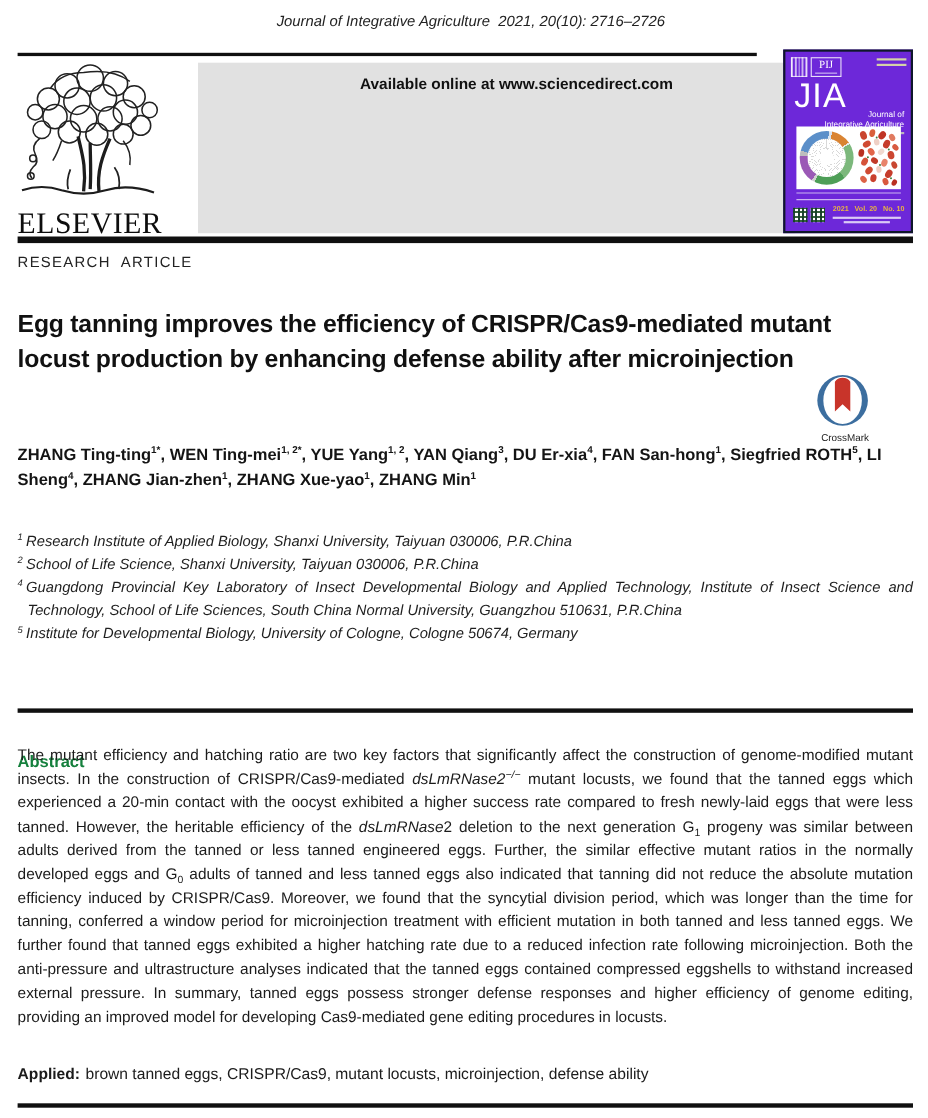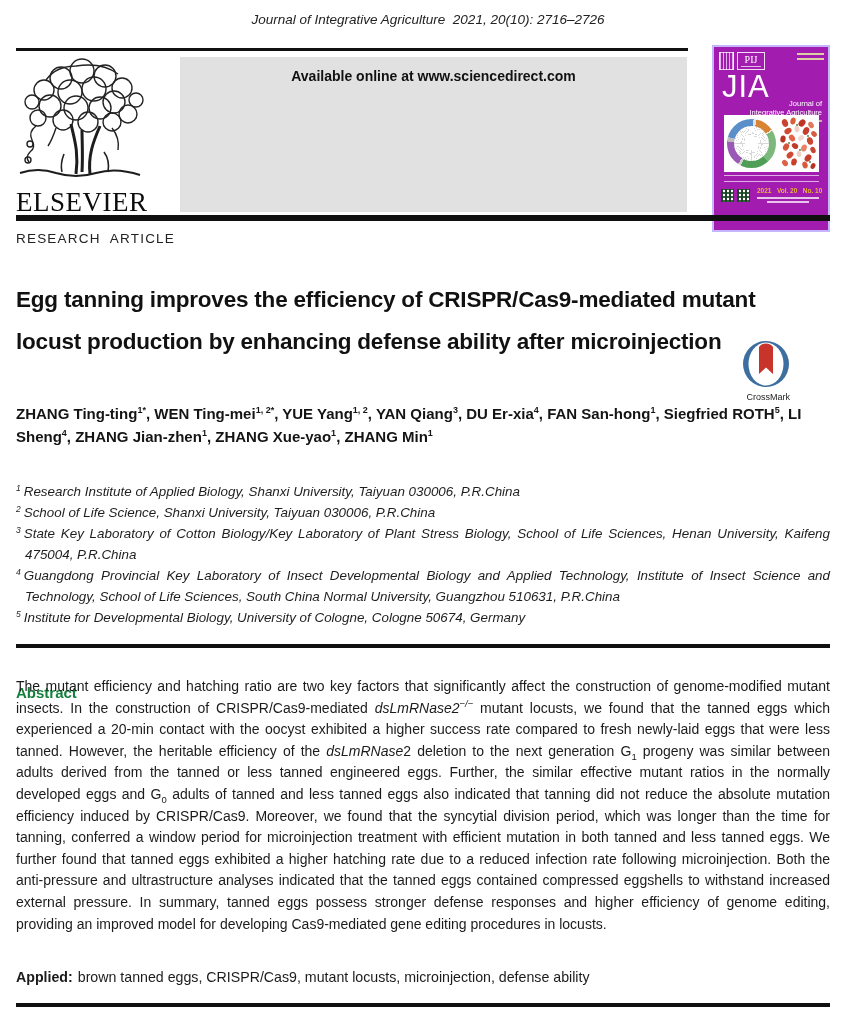--- a/index.html
+++ b/index.html
@@ -9,26 +9,26 @@
   .it{font-style:italic;}
 
   .journal-line{position:absolute;top:12px;left:12px;right:0;text-align:center;font-style:italic;font-size:13.5px;white-space:pre;color:#222;}
 
   .top-rule{position:absolute;left:16px;top:48px;width:672px;height:3px;background:#101010;}
   .header-bottom-rule{position:absolute;left:16px;top:215px;width:814px;height:6px;background:#101010;}
 
   .elsevier-block{position:absolute;left:16px;top:56px;width:142px;height:156px;}
   .elsevier-word{font-family:"Liberation Serif",serif;font-size:27px;letter-spacing:.5px;color:#0d0d0d;margin-top:1px;}
 
-  .sd-box{position:absolute;left:180px;top:57px;width:507px;height:155px;background:#e1e1e1;}
+  .sd-box{position:absolute;left:180px;top:57px;width:507px;height:155px;background:#e1e1e1;padding-left:36px;}
   .available{margin-top:11px;text-align:center;font-weight:bold;font-size:14px;color:#111;}
   .sciencedirect{margin-top:31px;text-align:center;font-weight:bold;font-size:29px;letter-spacing:.3px;color:#1a1a1a;}
 
   
-  .cover{position:absolute;left:712px;top:45px;width:118px;height:187px;background:#a21caf;border:2px solid #c4b5fd;box-sizing:border-box;}
+  .cover{position:absolute;left:712px;top:45px;width:118px;height:167px;background:#6d28d9;border:2px solid #0f172a;box-sizing:border-box;}
   .seal{position:absolute;left:5px;top:5px;width:13px;height:16px;border:1px solid rgba(255,255,255,.75);background:repeating-linear-gradient(90deg,rgba(255,255,255,.65) 0 1px,transparent 1px 3px);}
   .pij{position:absolute;left:23px;top:5px;width:26px;height:16px;border:1px solid rgba(255,255,255,.85);color:#fff;font-family:"Liberation Serif",serif;font-size:10px;text-align:center;line-height:13px;}
   .pij-line{height:1px;background:rgba(255,255,255,.7);margin:0 3px;}
   .issn-bars{position:absolute;right:4px;top:6px;width:27px;}
   .issn-bars div{height:2px;background:rgba(230,240,160,.85);margin-bottom:3px;}
   .jia{position:absolute;left:8px;top:22px;color:#fff;font-size:31px;font-weight:400;letter-spacing:1px;}
   .jname{position:absolute;right:6px;top:52px;text-align:right;color:#fff;font-size:7.5px;line-height:9px;}
   .jname-sub{position:absolute;right:6px;top:73px;width:68px;height:2px;background:rgba(220,240,180,.7);}
   .panel{position:absolute;left:10px;top:68px;width:95px;height:57px;background:#fff;}
   .donut{position:absolute;left:3px;top:4px;width:49px;height:49px;border-radius:50%;
@@ -40,21 +40,21 @@
   .qr{position:absolute;width:13px;height:13px;top:142px;background:
       repeating-linear-gradient(0deg,rgba(20,70,30,.85) 0 2px,transparent 2px 4px),
       repeating-linear-gradient(90deg,rgba(20,70,30,.85) 0 2px,#fff 2px 4px);}
   .qr1{left:7px;} .qr2{left:23px;}
   .issue{position:absolute;left:43px;top:140px;color:#e9b440;font-size:6.5px;font-weight:bold;white-space:pre;}
   .url-bar1{position:absolute;left:43px;top:150px;width:62px;height:2px;background:rgba(255,255,255,.75);}
   .url-bar2{position:absolute;left:53px;top:154px;width:42px;height:2px;background:rgba(255,255,255,.75);}
 
   .research-article{position:absolute;left:16px;top:231px;font-size:13.5px;letter-spacing:1.2px;word-spacing:5px;color:#222;}
 
-  .title{position:absolute;left:16px;top:279px;width:780px;font-size:22.5px;font-weight:bold;line-height:42px;letter-spacing:-.2px;color:#111;}
+  .title{position:absolute;left:16px;top:279px;width:780px;font-size:22.5px;font-weight:bold;line-height:32px;letter-spacing:-.2px;color:#111;}
 
   .crossmark{position:absolute;left:736px;top:340px;width:54px;text-align:right;cursor:pointer;}
   .crossmark-label{font-size:9px;color:#222;margin-top:0px;}
 
   .authors{position:absolute;left:16px;top:402px;width:814px;font-size:15px;font-weight:bold;line-height:23px;color:#141414;}
   .authors sup{font-size:9px;}
 
   .affils{position:absolute;left:16px;top:481px;width:814px;font-size:13.4px;font-style:italic;line-height:21px;color:#1e1e1e;}
   .affil{text-align:justify;padding-left:9px;text-indent:-9px;}
   .affil sup{font-size:8.5px;font-style:italic;margin-right:3px;}
@@ -215,21 +215,20 @@
   
     <span><span>ZHANG Min</span><sup>1</sup><span></span></span>
   </div>
 
 <div class="affils">
 
     <div class="affil"><sup>1</sup><span>Research Institute of Applied Biology, Shanxi University, Taiyuan 030006, P.R.China</span></div>
 
     <div class="affil"><sup>2</sup><span>School of Life Science, Shanxi University, Taiyuan 030006, P.R.China</span></div>
 
-    <div class="affil"><sup>3</sup><span>State Key Laboratory of Cotton Biology/Key Laboratory of Plant Stress Biology, School of Life Sciences, Henan University, Kaifeng 475004, P.R.China</span></div>
 
     <div class="affil"><sup>4</sup><span>Guangdong Provincial Key Laboratory of Insect Developmental Biology and Applied Technology, Institute of Insect Science and Technology, School of Life Sciences, South China Normal University, Guangzhou 510631, P.R.China</span></div>
 
     <div class="affil"><sup>5</sup><span>Institute for Developmental Biology, University of Cologne, Cologne 50674, Germany</span></div>
   </div>
 
 <div class="abs-rule"></div>
 <div class="abs-heading">Abstract</div>
 <div class="abs-text"><span>The mutant efficiency and hatching ratio are two key factors that significantly affect the construction of genome-modified mutant insects. In the construction of CRISPR/Cas9-mediated </span><span class="it">dsLmRNase2</span><sup class="it">−/−</sup><span> mutant locusts, we found that the tanned eggs which experienced a 20-min contact with the oocyst exhibited a higher success rate compared to fresh newly-laid eggs that were less tanned. However, the heritable efficiency of the </span><span class="it">dsLmRNase</span><span>2 deletion to the next generation G</span><sub>1</sub><span> progeny was similar between adults derived from the tanned or less tanned engineered eggs. Further, the similar effective mutant ratios in the normally developed eggs and G</span><sub>0</sub><span> adults of tanned and less tanned eggs also indicated that tanning did not reduce the absolute mutation efficiency induced by CRISPR/Cas9. Moreover, we found that the syncytial division period, which was longer than the time for tanning, conferred a window period for microinjection treatment with efficient mutation in both tanned and less tanned eggs. We further found that tanned eggs exhibited a higher hatching rate due to a reduced infection rate following microinjection. Both the anti-pressure and ultrastructure analyses indicated that the tanned eggs contained compressed eggshells to withstand increased external pressure. In summary, tanned eggs possess stronger defense responses and higher efficiency of genome editing, providing an improved model for developing Cas9-mediated gene editing procedures in locusts.</span></div>
 

